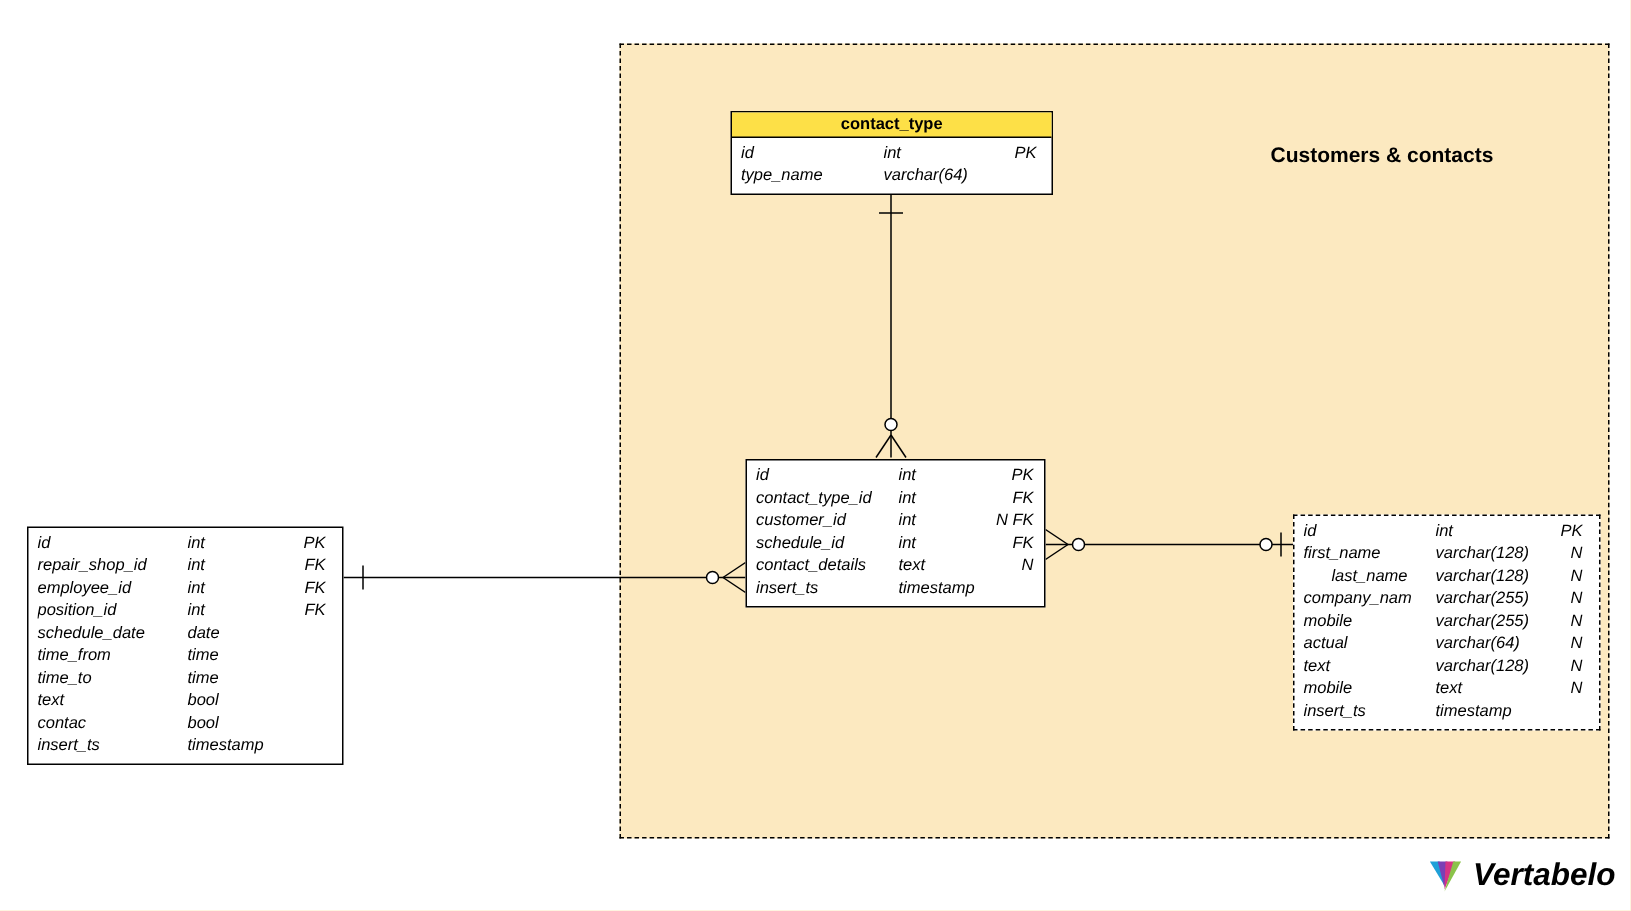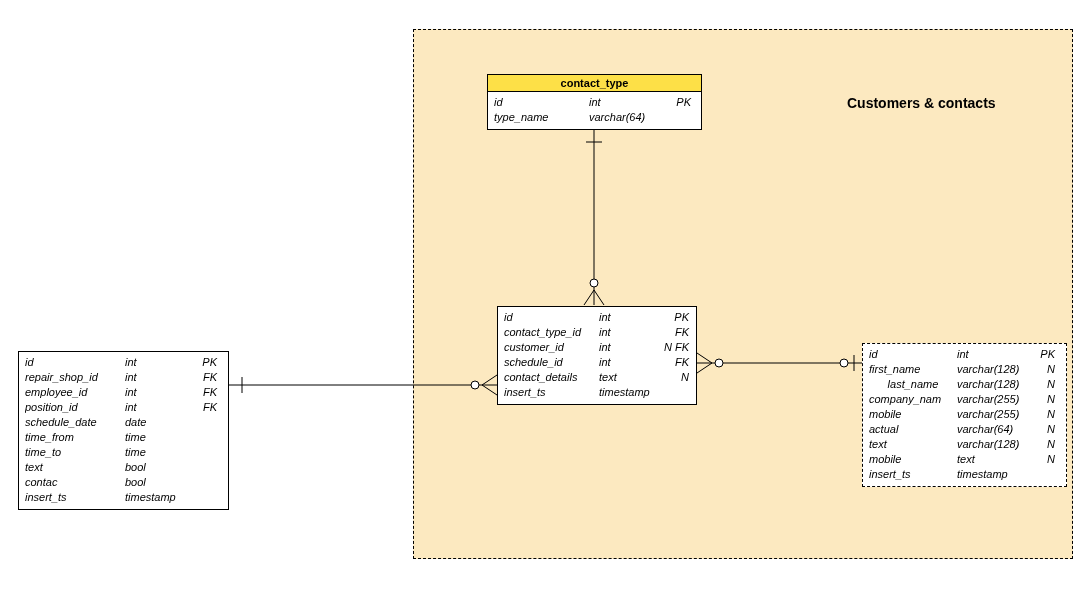--- a/index.html
+++ b/index.html
@@ -210,14 +210,23 @@
           <span class="attr-flag" style="width: 18px;">N</span>
         </div>
         <div class="attr-row">
           <span class="attr-name" style="width: 88px;">insert_ts</span>
           <span class="attr-type" style="width: 80px;">timestamp</span>
           <span class="attr-flag" style="width: 18px;"></span>
         </div>
       </div>
   </div>
 
+  <div class="logo">
+    <svg class="logo-mark" viewBox="0 0 40 40">
+      <polygon points="5,5 15,5 20,30" fill="#1ea0d8"></polygon>
+      <polygon points="13,5 23,5 20,32" fill="#7b3fb5"></polygon>
+      <polygon points="21,5 31,5 20,34" fill="#d63384"></polygon>
+      <polygon points="29,5 37,5 20,36" fill="#8bc34a"></polygon>
+    </svg>
+    <span>Vertabelo</span>
+  </div>
 
 </div>
 
 </body></html>

